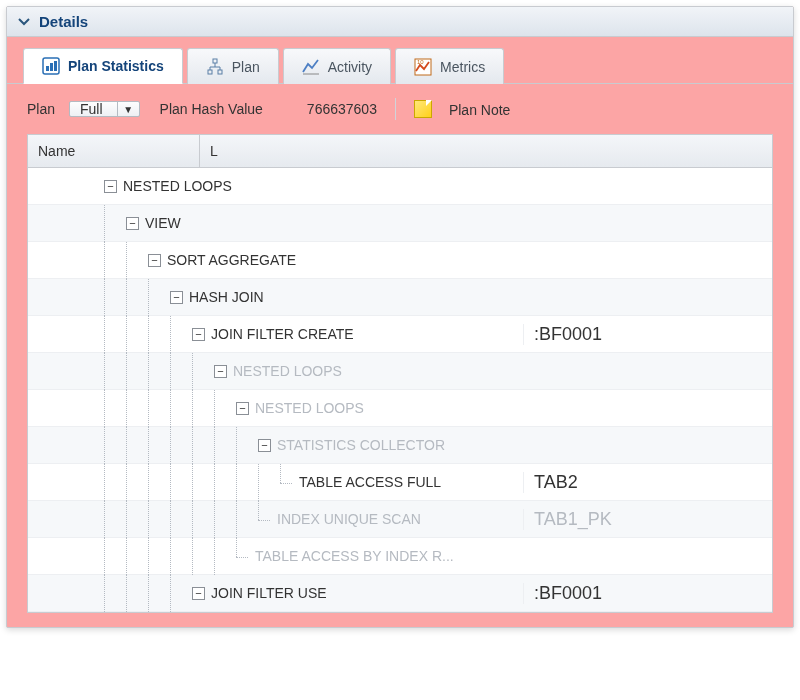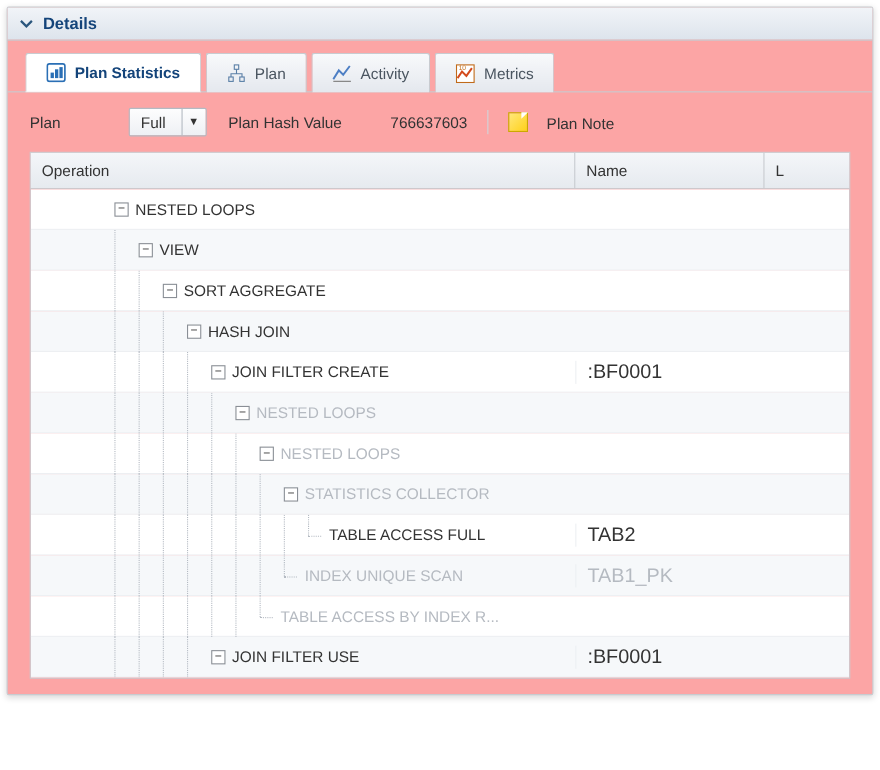--- a/index.html
+++ b/index.html
@@ -75,24 +75,23 @@
     display: flex;
     align-items: center;
     gap: 14px;
     padding: 14px 20px;
     font-size: 14px;
   }
   .select {
     display: inline-flex;
     align-items: center;
     border: 1px solid #b4bac2;
-    height: 26px;
+    height: 16px;
     background: linear-gradient(#fdfdfe,#eef0f4);
     border-radius: 2px;
-    margin-left: 48px;
   }
   .select-text {
     padding: 0 14px 0 10px;
   }
   .select-btn {
     width: 22px; height: 100%;
     border-left: 1px solid #b4bac2;
     display: flex; align-items: center; justify-content: center;
     font-size: 10px;
     color: #333;
@@ -276,21 +275,20 @@
     <span class="hash-value">766637603</span>
     <span class="vdiv"></span>
     <span class="note-link">
       <span class="note-icon"></span>
       <span>Plan Note</span>
     </span>
   </div>
 
   <div class="grid">
     <div class="grid-head">
-      <div class="col col-op">Operation</div>
       <div class="col col-name">Name</div>
       <div class="col col-l">L</div>
     </div>
     <div class="rows" id="rows">
         <div class="row">
           <div class="cell-op">
             <span class="tree-indent blank"></span>
             <span class="tree-indent blank"></span>
             <span class="tree-indent blank"></span>
             <span class="toggle">−</span>

